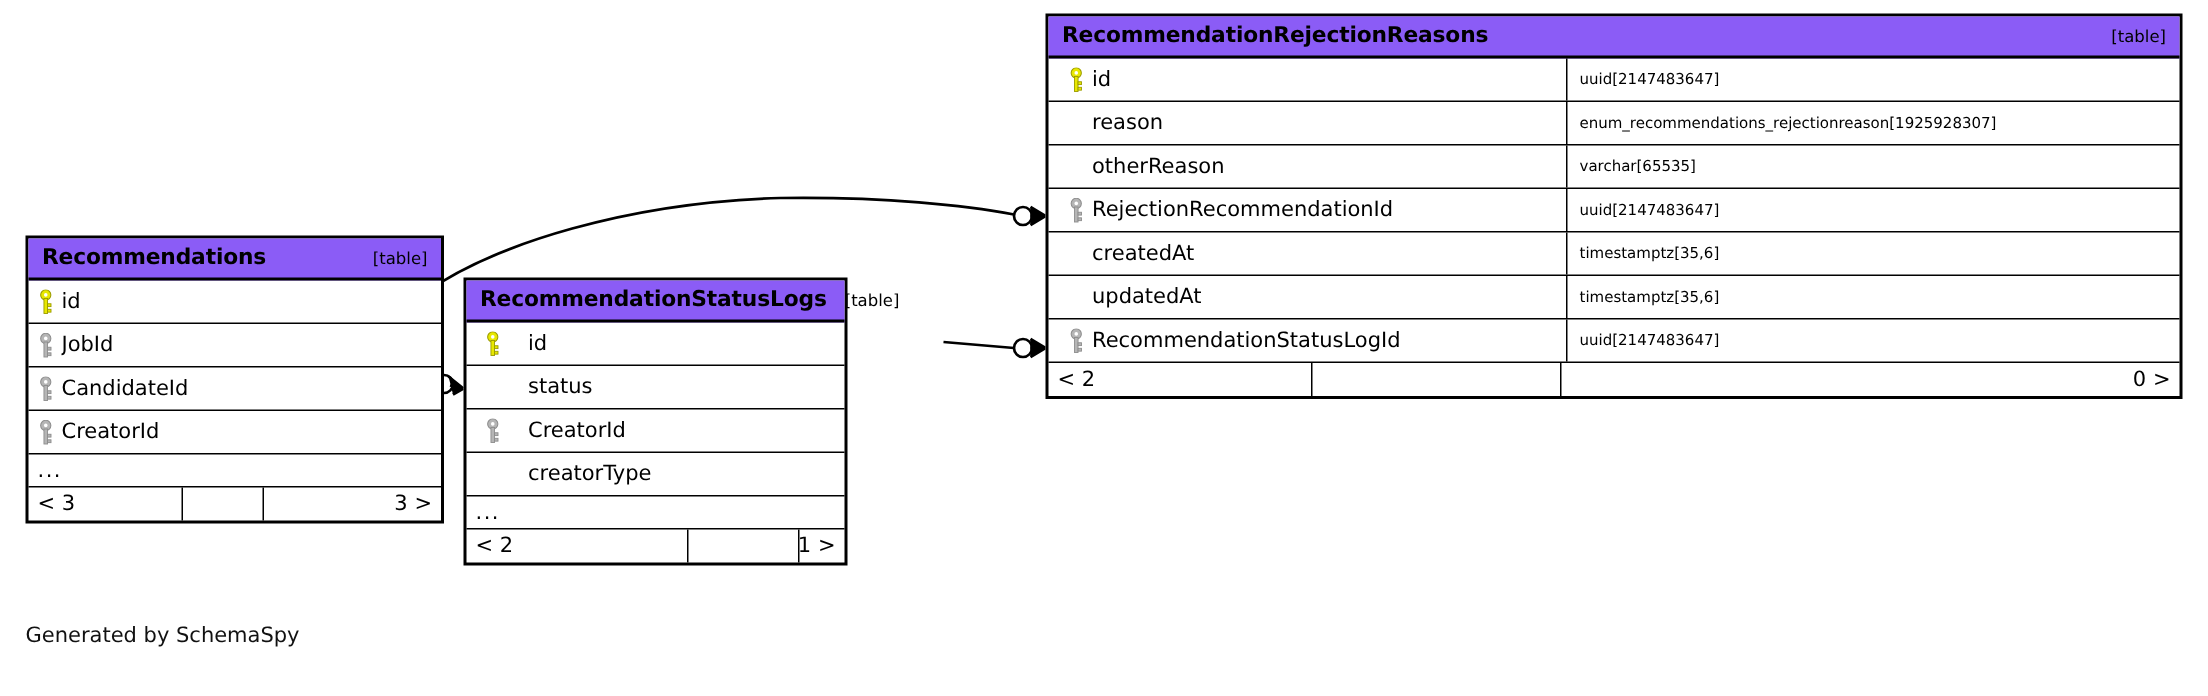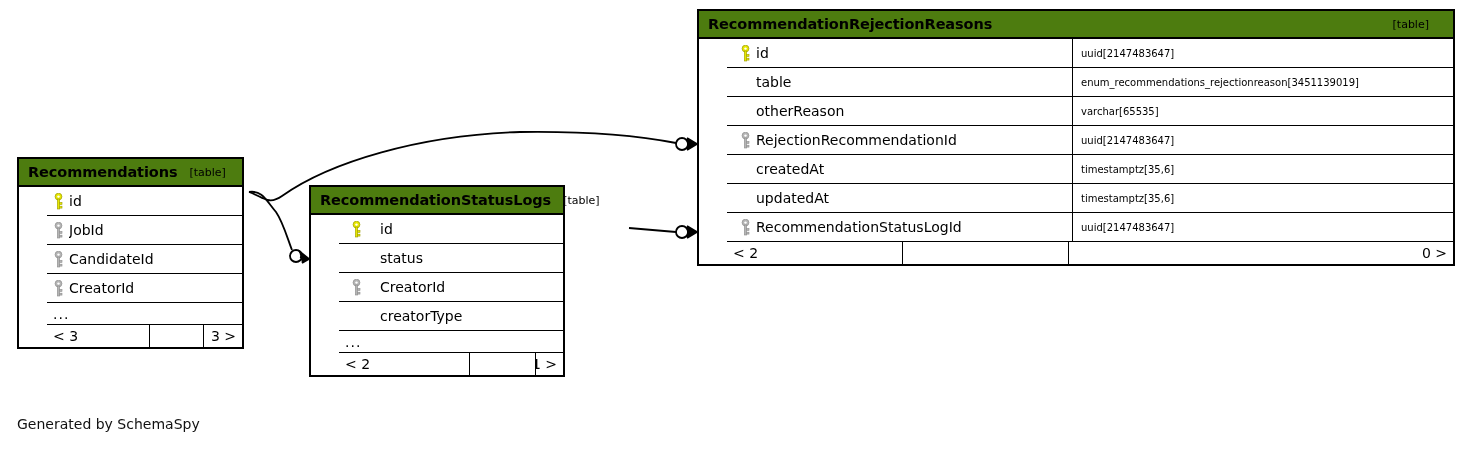--- a/index.html
+++ b/index.html
@@ -36,42 +36,41 @@
     border: 2px solid #000000;
     background: #ffffff;
     box-sizing: border-box;
     z-index: 5;
   }
 
   .tbl-header {
     display: flex;
     align-items: center;
     justify-content: space-between;
-    background: #4d7c0f;
+    background: #8b5cf6;
     border-bottom: 2px solid #000000;
     box-sizing: border-box;
-    padding: 0 24px 0 9px;
+    padding: 0 9px 0 9px;
     height: 28px;
   }
   .tbl-title {
     font-weight: bold;
     font-size: 14.5px;
     letter-spacing: -0.1px;
     white-space: nowrap;
   }
   .tbl-tag {
     font-size: 11px;
     color: #000000;
     white-space: nowrap;
     padding-left: 12px;
   }
 
   .rows {
     display: block;
-    margin-left: 28px;
   }
 
   .row {
     display: flex;
     align-items: stretch;
     border-bottom: 1.5px solid #000000;
     box-sizing: border-box;
     height: 29px;
   }
   .row:last-child { border-bottom: none; }
@@ -147,21 +146,21 @@
   }
   .foot-right {
     justify-content: flex-end;
     padding-right: 6px;
   }
 
   
   #tbl-recommendations {
     left: 17px;
     top: 157px;
-    width: 227px;
+    width: 279px;
   }
   #tbl-recommendations .cell-name { padding-left: 0; }
 
   #tbl-statuslogs {
     left: 309px;
     top: 185px;
     width: 256px;
   }
 
   #tbl-rejectionreasons {
@@ -368,23 +367,23 @@
             </svg>
           </span>
           <span class="col-label">id</span>
         </span>
         <span class="cell-type">uuid[2147483647]</span>
       </div>
 
       <div class="row">
         <span class="cell-name">
           <span class="keyslot"></span>
-          <span class="col-label">table</span>
-        </span>
-        <span class="cell-type">enum_recommendations_rejectionreason[3451139019]</span>
+          <span class="col-label">reason</span>
+        </span>
+        <span class="cell-type">enum_recommendations_rejectionreason[1925928307]</span>
       </div>
 
       <div class="row">
         <span class="cell-name">
           <span class="keyslot"></span>
           <span class="col-label">otherReason</span>
         </span>
         <span class="cell-type">varchar[65535]</span>
       </div>
 

